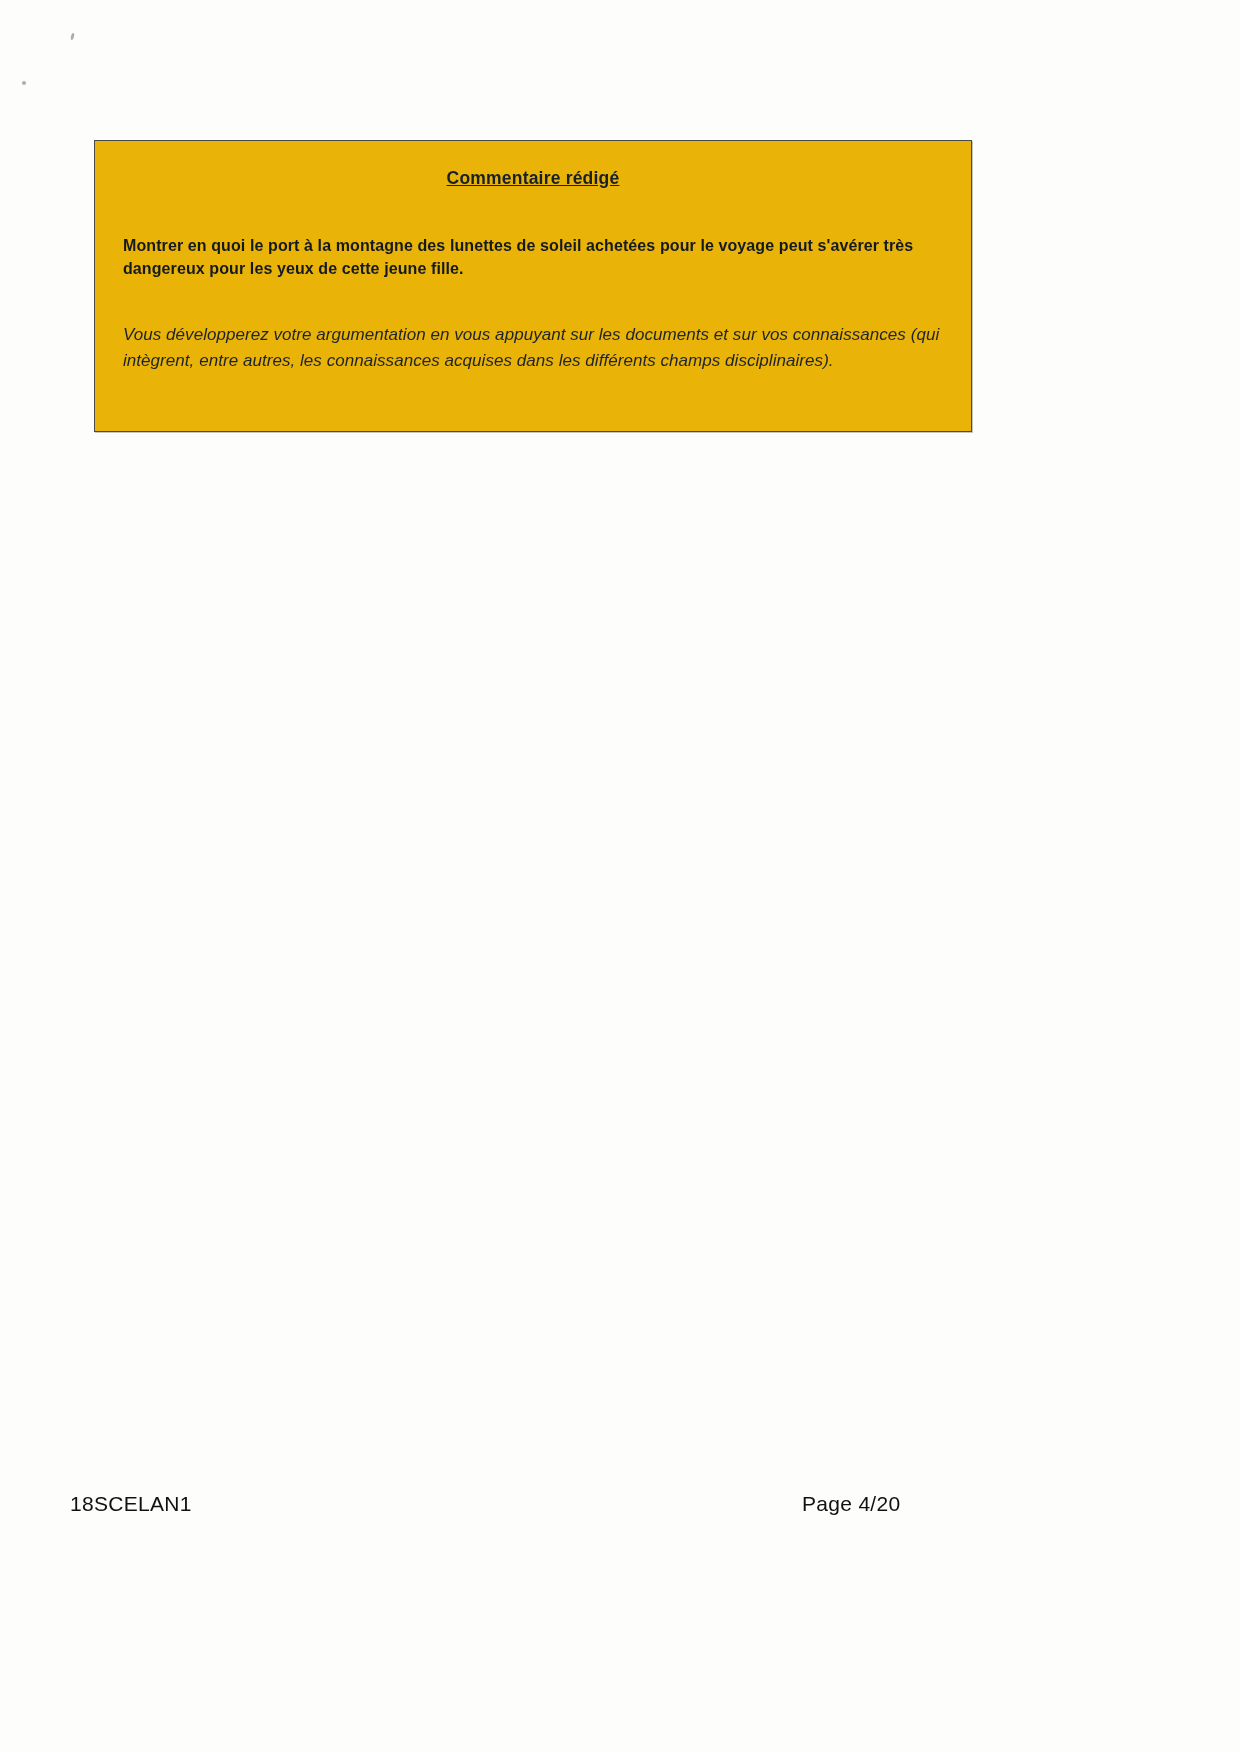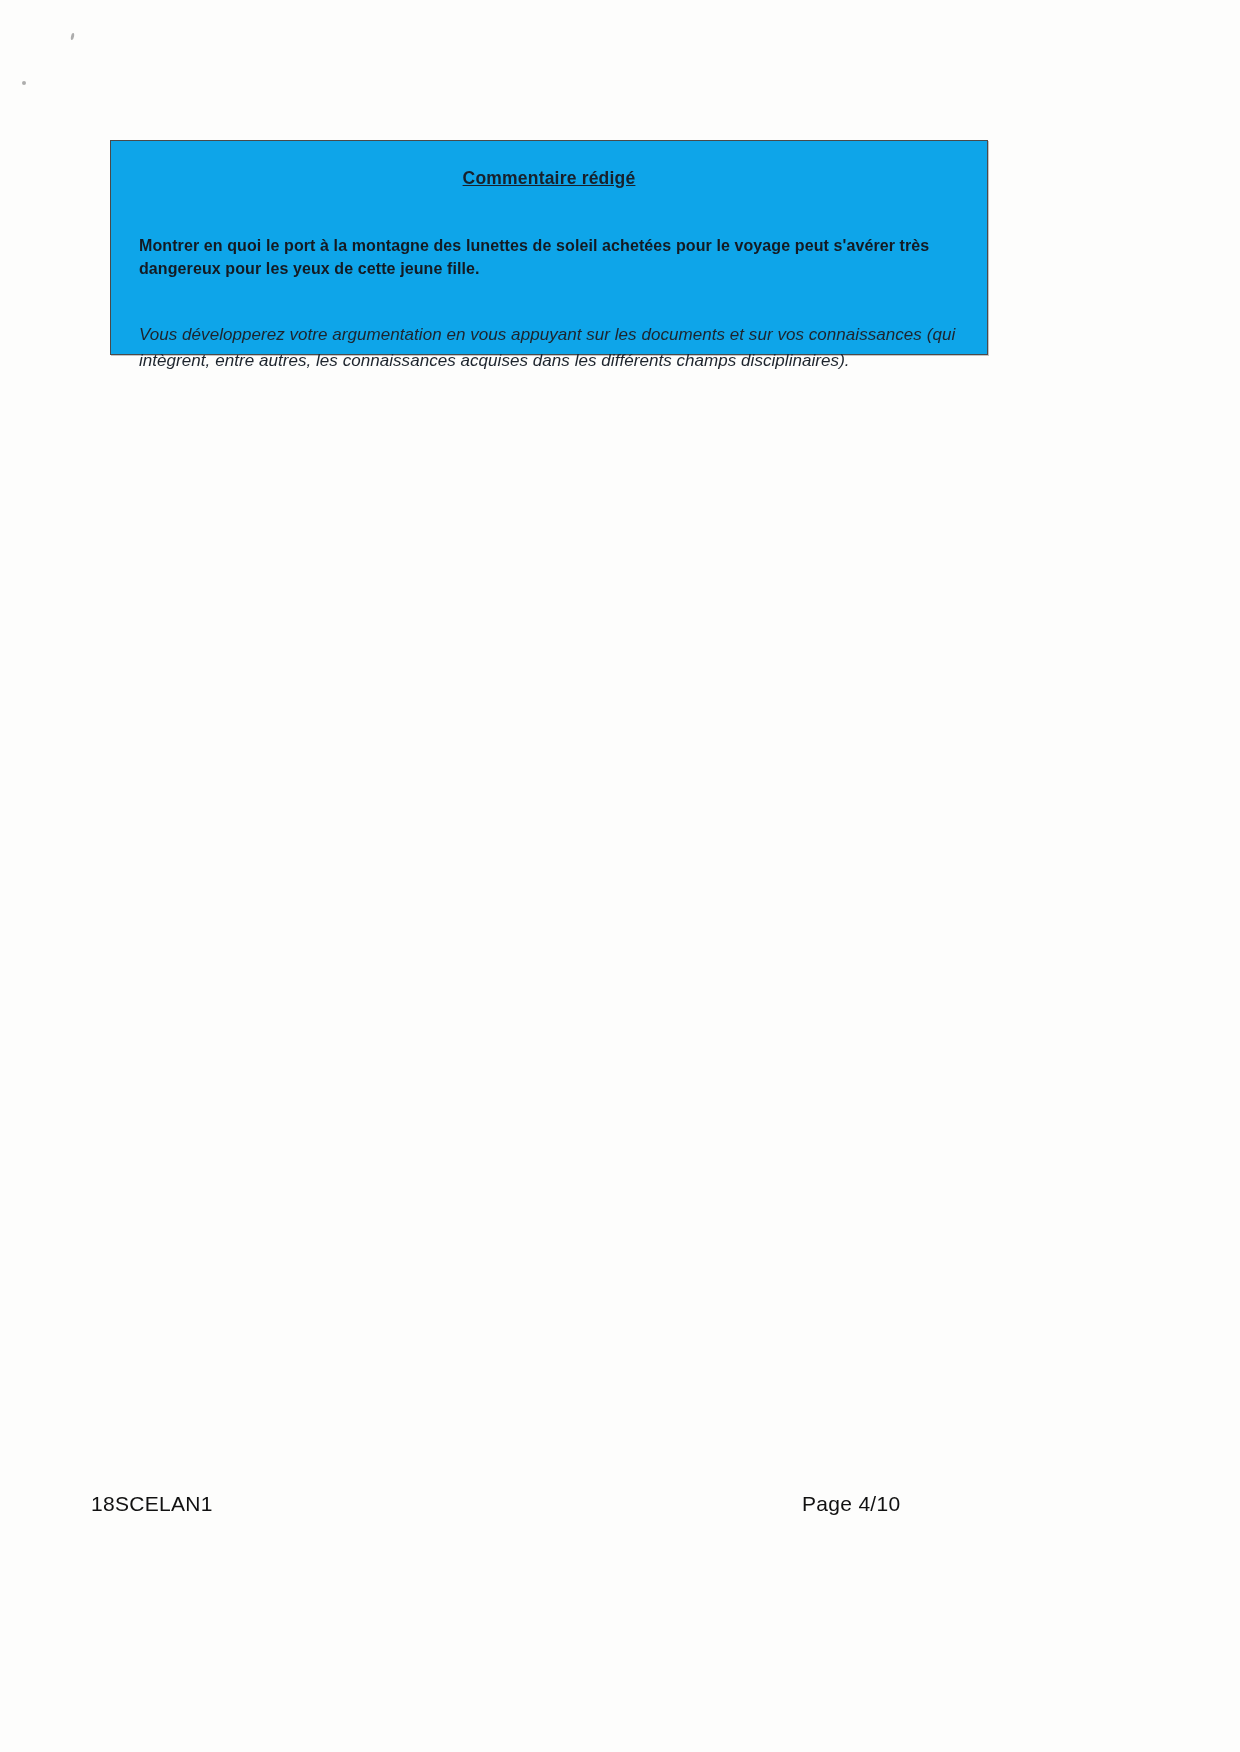--- a/index.html
+++ b/index.html
@@ -28,27 +28,27 @@
     background: #6b6b6b;
     border-radius: 50%;
     opacity: .55;
   }
   .speckle.s1 { left: 71px;  top: 33px;  width: 3px; height: 7px; transform: rotate(12deg); }
   .speckle.s2 { left: 22px;  top: 81px;  width: 4px; height: 4px; }
 
   
   .comment-box {
     position: absolute;
-    left: 110px;
+    left: 94px;
     top: 140px;
     width: 878px;
-    height: 215px;
+    height: 292px;
     border: 1px solid #4a4a4a;
     box-sizing: border-box;
-    background: #0ea5e9;
+    background: #eab308;
     box-shadow: 1px 1px 0 rgba(90,90,90,.35);
   }
 
   .box-title {
     text-align: center;
     font-size: 17.5px;
     font-weight: bold;
     text-decoration: underline;
     color: #18202b;
     margin-top: 27px;
@@ -85,21 +85,20 @@
     top: 1492px;
     height: 40px;
   }
   .footer-code {
     position: absolute;
     left: 70px;
     top: 0;
     font-size: 21px;
     color: #111;
     letter-spacing: .3px;
-    margin-left: 21px;
   }
   .footer-page {
     position: absolute;
     left: 802px;
     top: 0;
     font-size: 21px;
     color: #111;
     letter-spacing: .3px;
   }
 </style>
@@ -114,16 +113,16 @@
   <div class="comment-box">
     <div class="box-title">Commentaire rédigé</div>
     <div class="box-body">
       <p class="prompt-bold">Montrer en quoi le port à la montagne des lunettes de soleil achetées pour le voyage peut s'avérer très dangereux pour les yeux de cette jeune fille.</p>
       <p class="prompt-italic">Vous développerez votre argumentation en vous appuyant sur les documents et sur vos connaissances (qui intègrent, entre autres, les connaissances acquises dans les différents champs disciplinaires).</p>
     </div>
   </div>
 
   <div class="footer">
     <div class="footer-code">18SCELAN1</div>
-    <div class="footer-page">Page 4/10</div>
+    <div class="footer-page">Page 4/20</div>
   </div>
 
 </div>
 
 </body></html>

